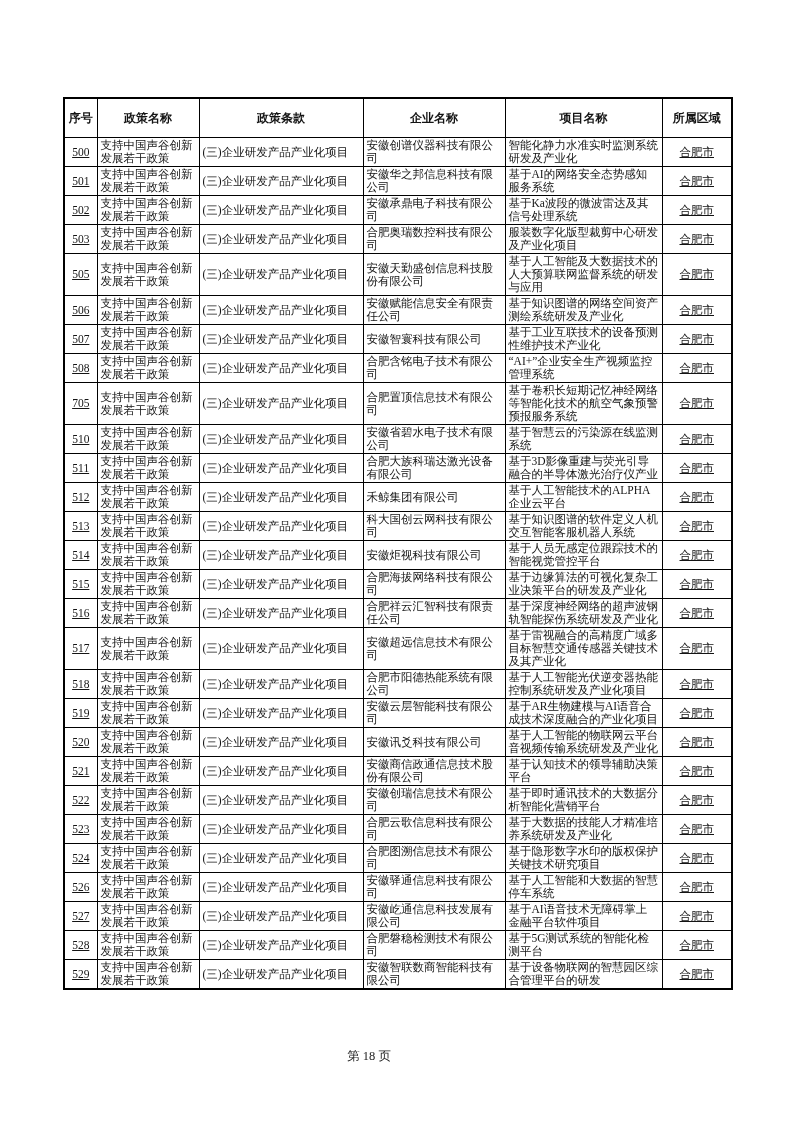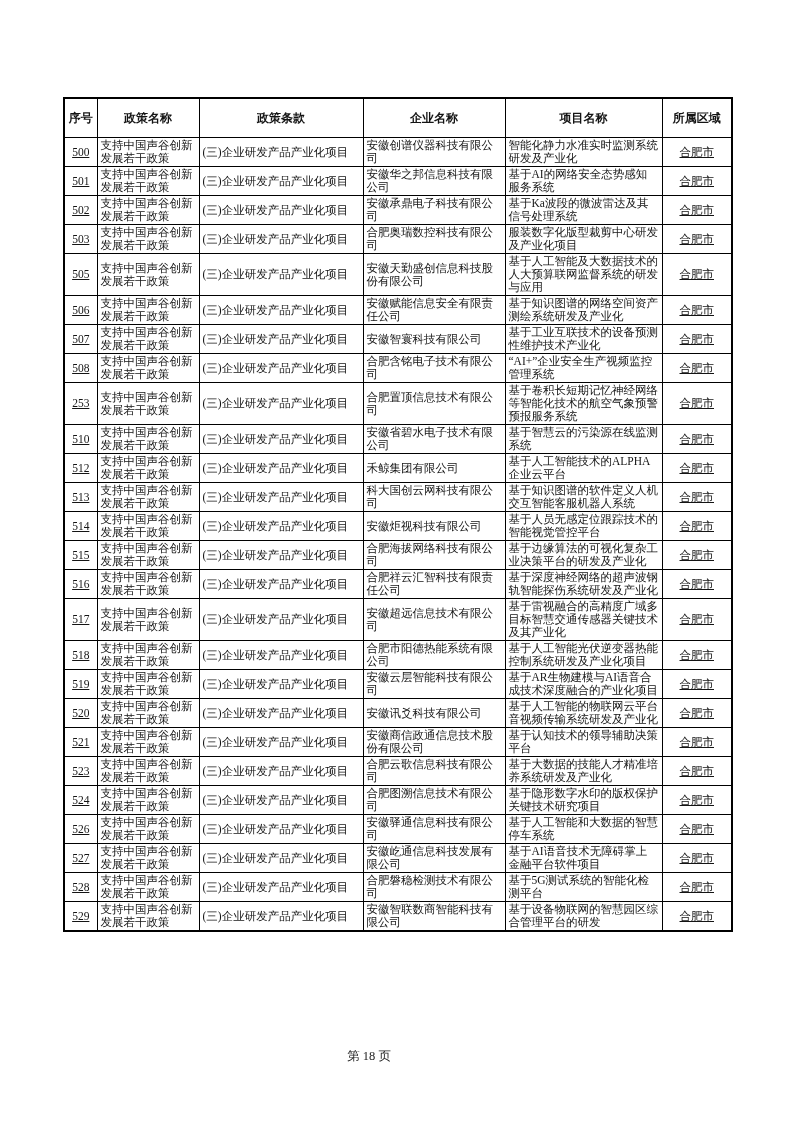--- a/index.html
+++ b/index.html
@@ -145,36 +145,44 @@
   </tr>
         <tr>
     <td class="c">508</td>
     <td>支持中国声谷创新发展若干政策</td>
     <td>(三)企业研发产品产业化项目</td>
     <td>合肥含铭电子技术有限公司</td>
     <td>“AI+”企业安全生产视频监控管理系统</td>
     <td class="c">合肥市</td>
   </tr>
         <tr>
-    <td class="c">253</td>
+    <td class="c">705</td>
     <td>支持中国声谷创新发展若干政策</td>
     <td>(三)企业研发产品产业化项目</td>
     <td>合肥置顶信息技术有限公司</td>
     <td>基于卷积长短期记忆神经网络等智能化技术的航空气象预警预报服务系统</td>
     <td class="c">合肥市</td>
   </tr>
         <tr>
     <td class="c">510</td>
     <td>支持中国声谷创新发展若干政策</td>
     <td>(三)企业研发产品产业化项目</td>
     <td>安徽省碧水电子技术有限公司</td>
     <td>基于智慧云的污染源在线监测系统</td>
     <td class="c">合肥市</td>
   </tr>
         <tr>
+    <td class="c">511</td>
+    <td>支持中国声谷创新发展若干政策</td>
+    <td>(三)企业研发产品产业化项目</td>
+    <td>合肥大族科瑞达激光设备有限公司</td>
+    <td>基于3D影像重建与荧光引导融合的半导体激光治疗仪产业</td>
+    <td class="c">合肥市</td>
+  </tr>
+        <tr>
     <td class="c">512</td>
     <td>支持中国声谷创新发展若干政策</td>
     <td>(三)企业研发产品产业化项目</td>
     <td>禾鲸集团有限公司</td>
     <td>基于人工智能技术的ALPHA企业云平台</td>
     <td class="c">合肥市</td>
   </tr>
         <tr>
     <td class="c">513</td>
     <td>支持中国声谷创新发展若干政策</td>
@@ -241,20 +249,28 @@
   </tr>
         <tr>
     <td class="c">521</td>
     <td>支持中国声谷创新发展若干政策</td>
     <td>(三)企业研发产品产业化项目</td>
     <td>安徽商信政通信息技术股份有限公司</td>
     <td>基于认知技术的领导辅助决策平台</td>
     <td class="c">合肥市</td>
   </tr>
         <tr>
+    <td class="c">522</td>
+    <td>支持中国声谷创新发展若干政策</td>
+    <td>(三)企业研发产品产业化项目</td>
+    <td>安徽创瑞信息技术有限公司</td>
+    <td>基于即时通讯技术的大数据分析智能化营销平台</td>
+    <td class="c">合肥市</td>
+  </tr>
+        <tr>
     <td class="c">523</td>
     <td>支持中国声谷创新发展若干政策</td>
     <td>(三)企业研发产品产业化项目</td>
     <td>合肥云歌信息科技有限公司</td>
     <td>基于大数据的技能人才精准培养系统研发及产业化</td>
     <td class="c">合肥市</td>
   </tr>
         <tr>
     <td class="c">524</td>
     <td>支持中国声谷创新发展若干政策</td>

